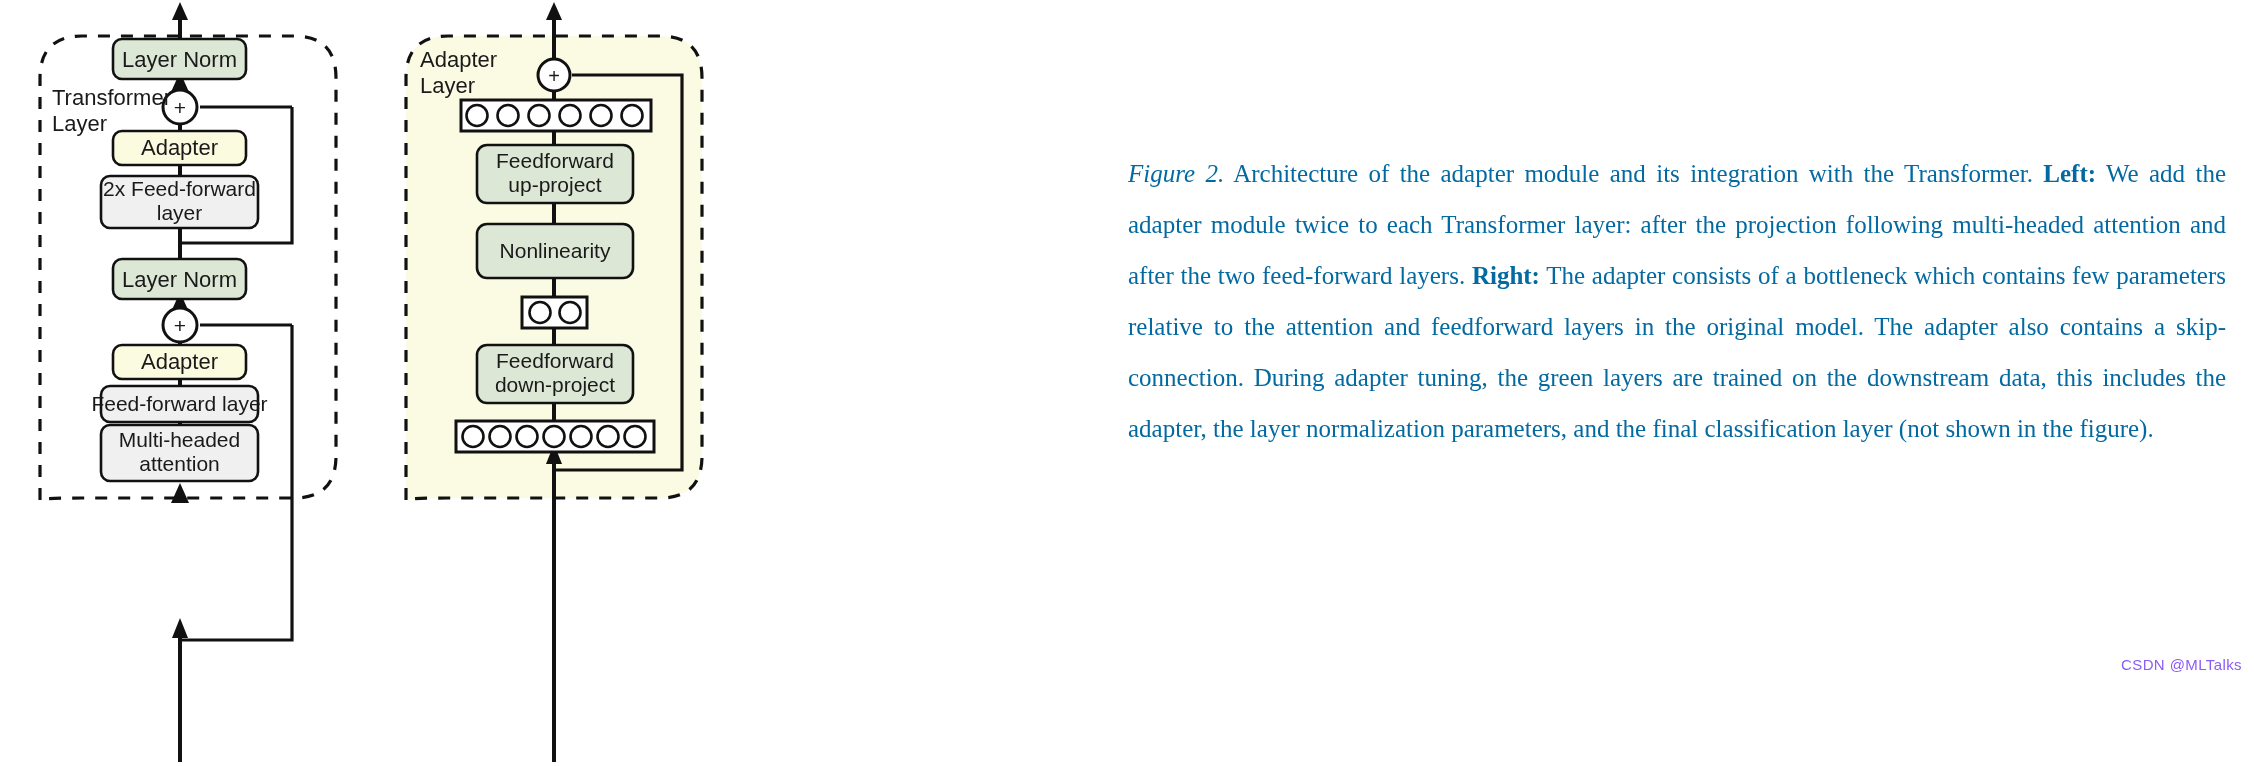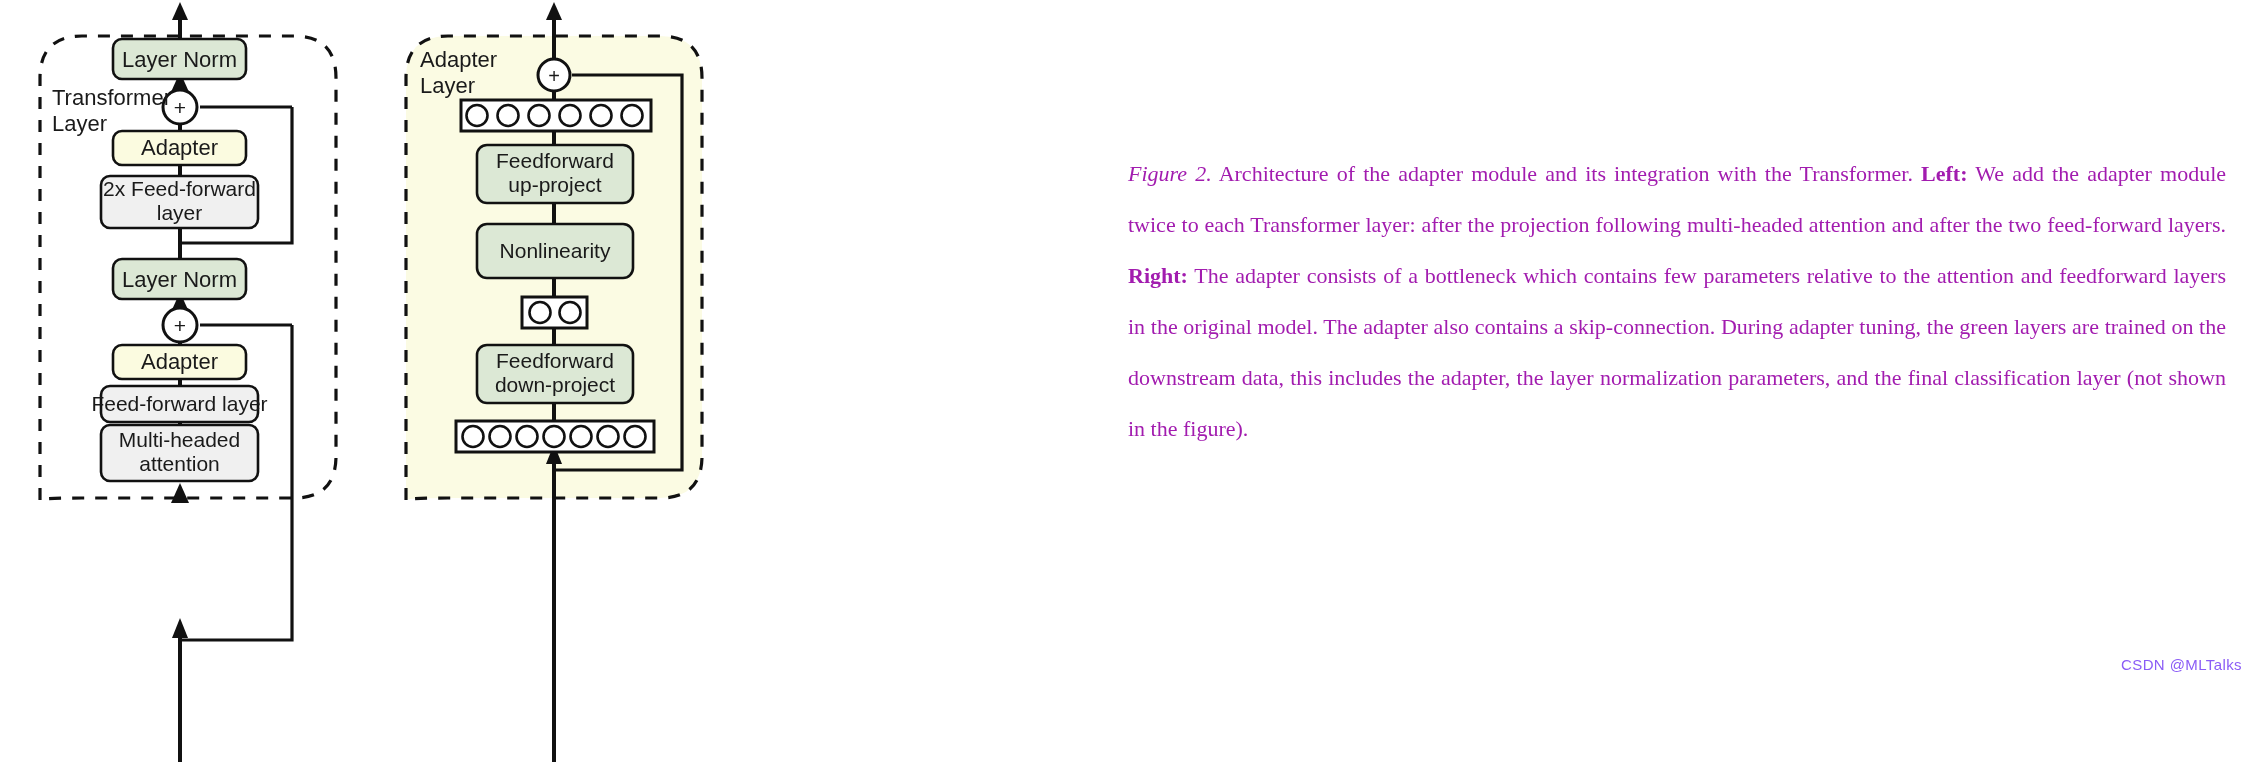--- a/index.html
+++ b/index.html
@@ -37,23 +37,23 @@
     fill: #1a1a1a;
   }
 
   
   #caption {
     position: absolute;
     left: 1128px;
     top: 148px;
     width: 1098px;
     font-family: "Liberation Serif", serif;
-    font-size: 22px;
+    font-size: 25px;
     line-height: 51px;
-    color: #a21caf;
+    color: #0369a1;
     text-align: justify;
     text-justify: inter-word;
   }
   #caption .fig-label {
     font-style: italic;
   }
   #caption .bold {
     font-weight: bold;
   }
 

